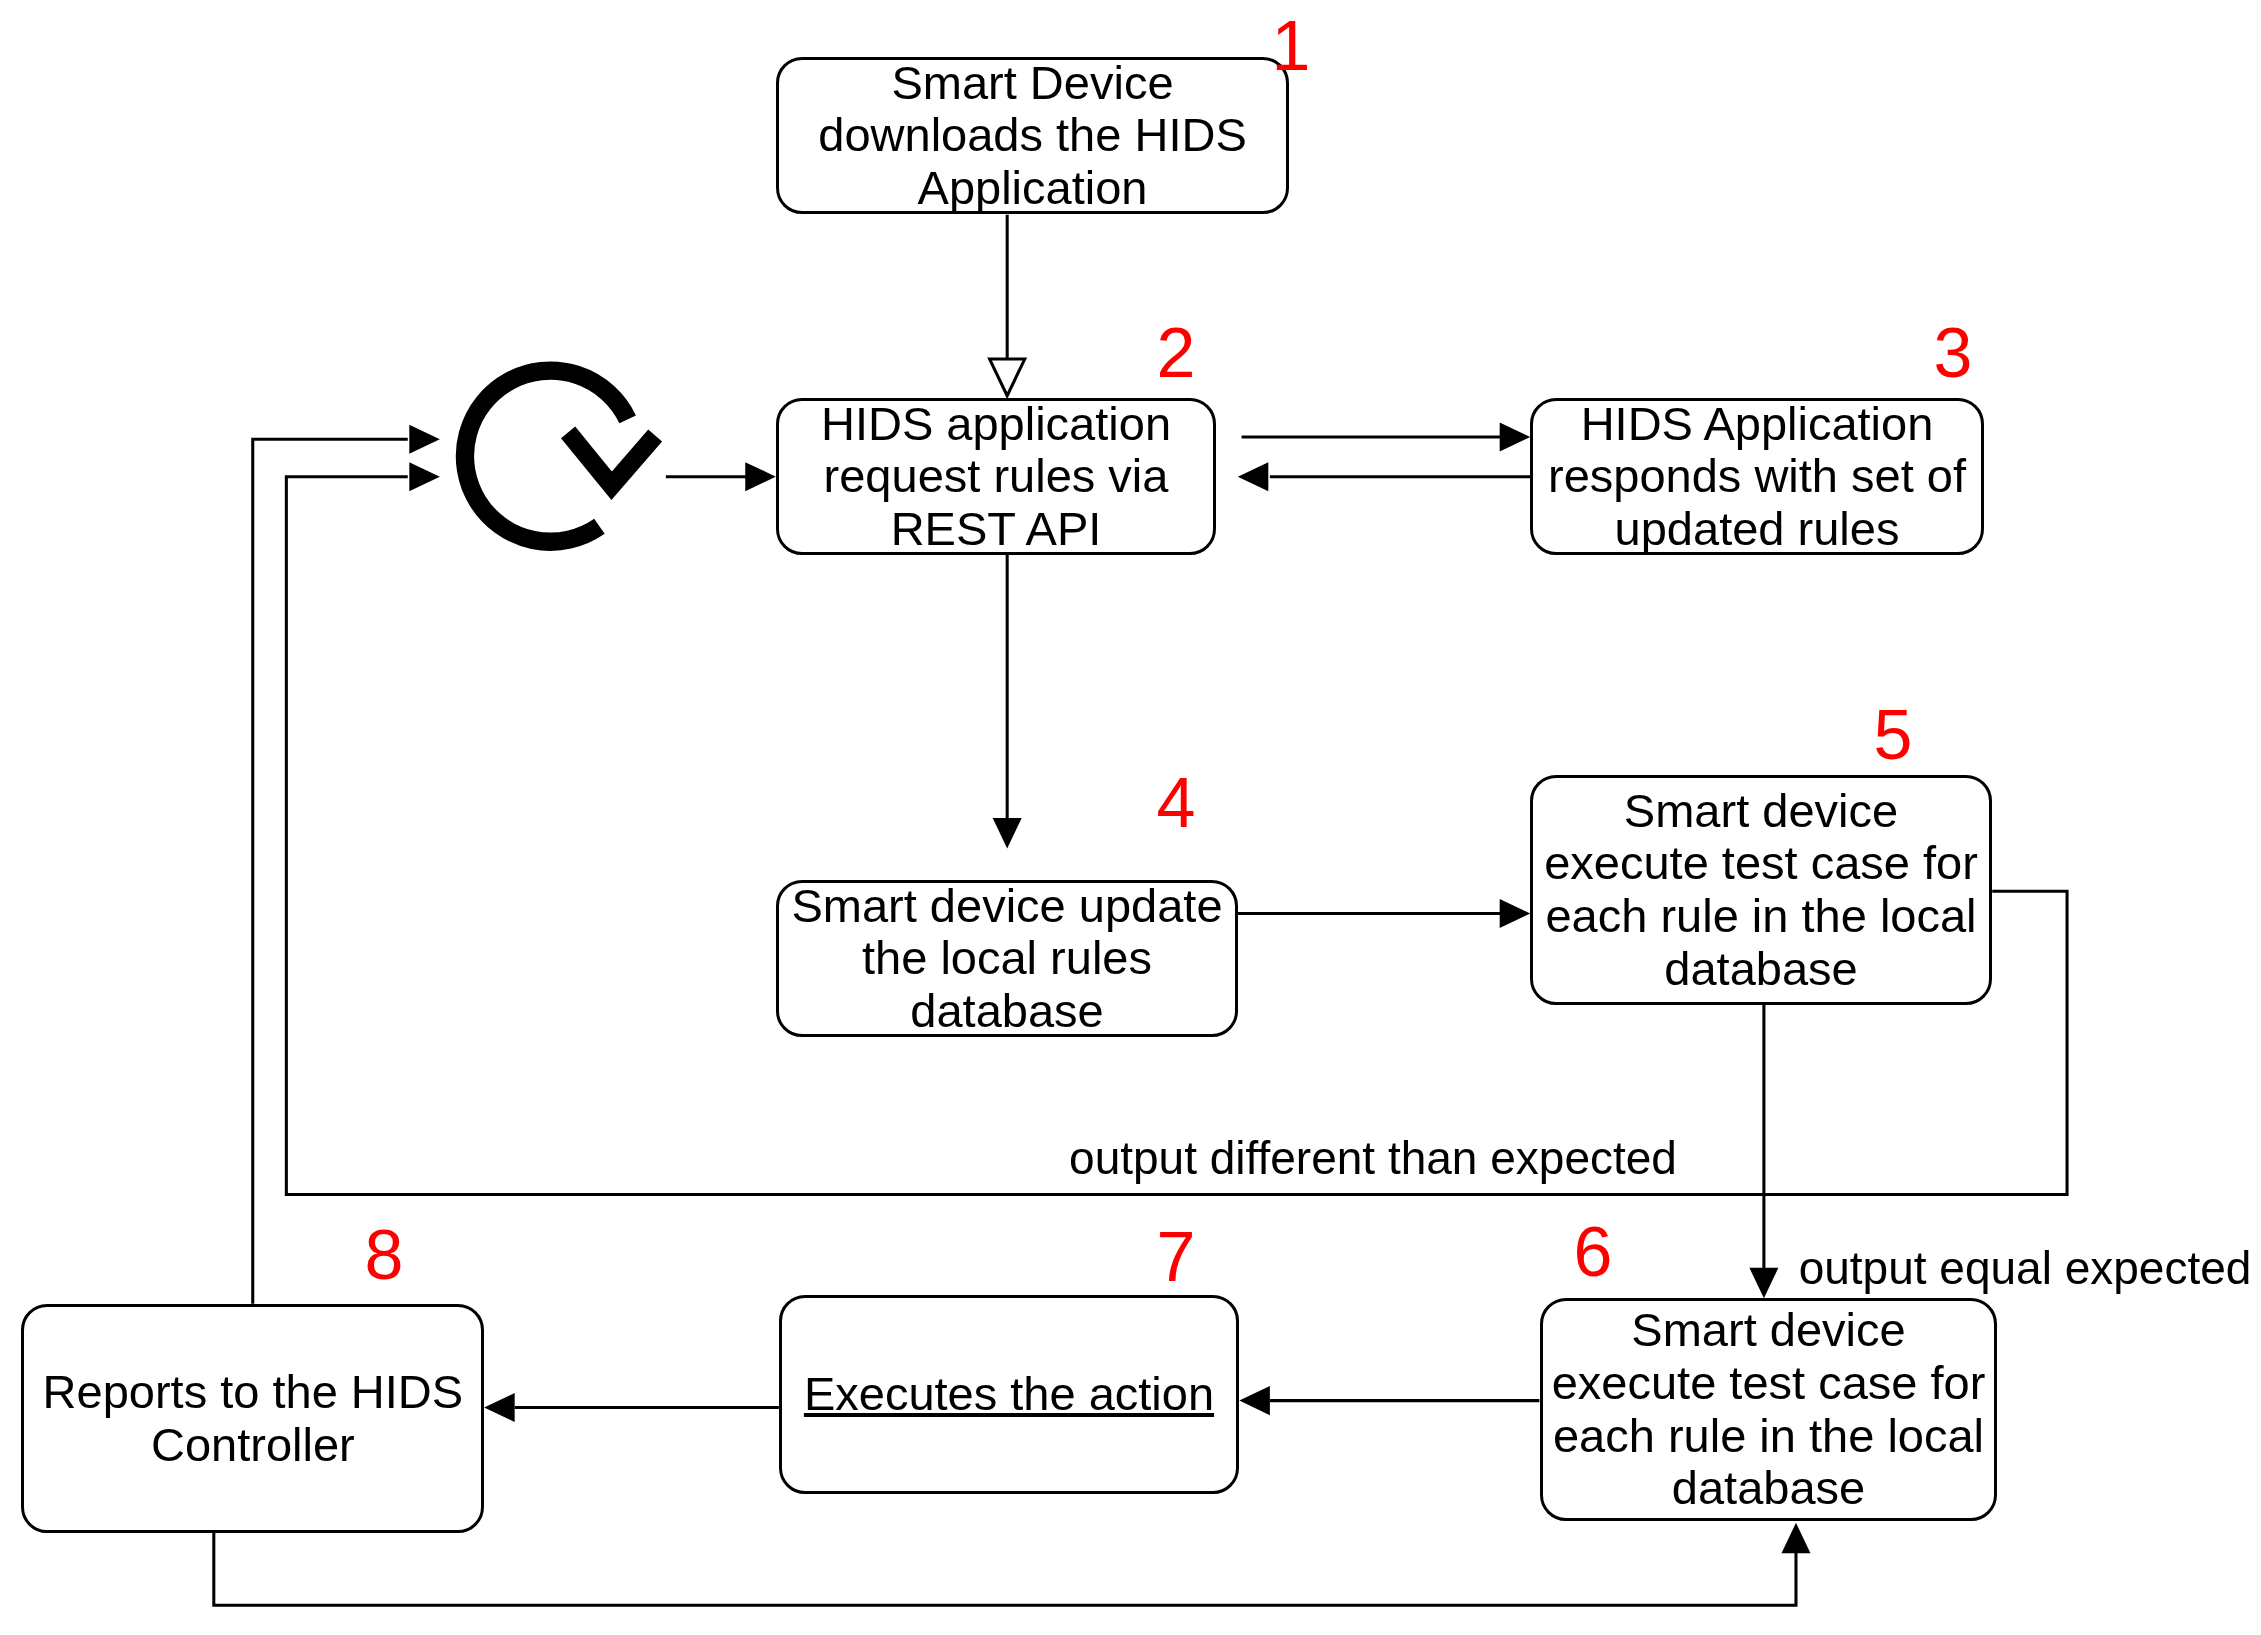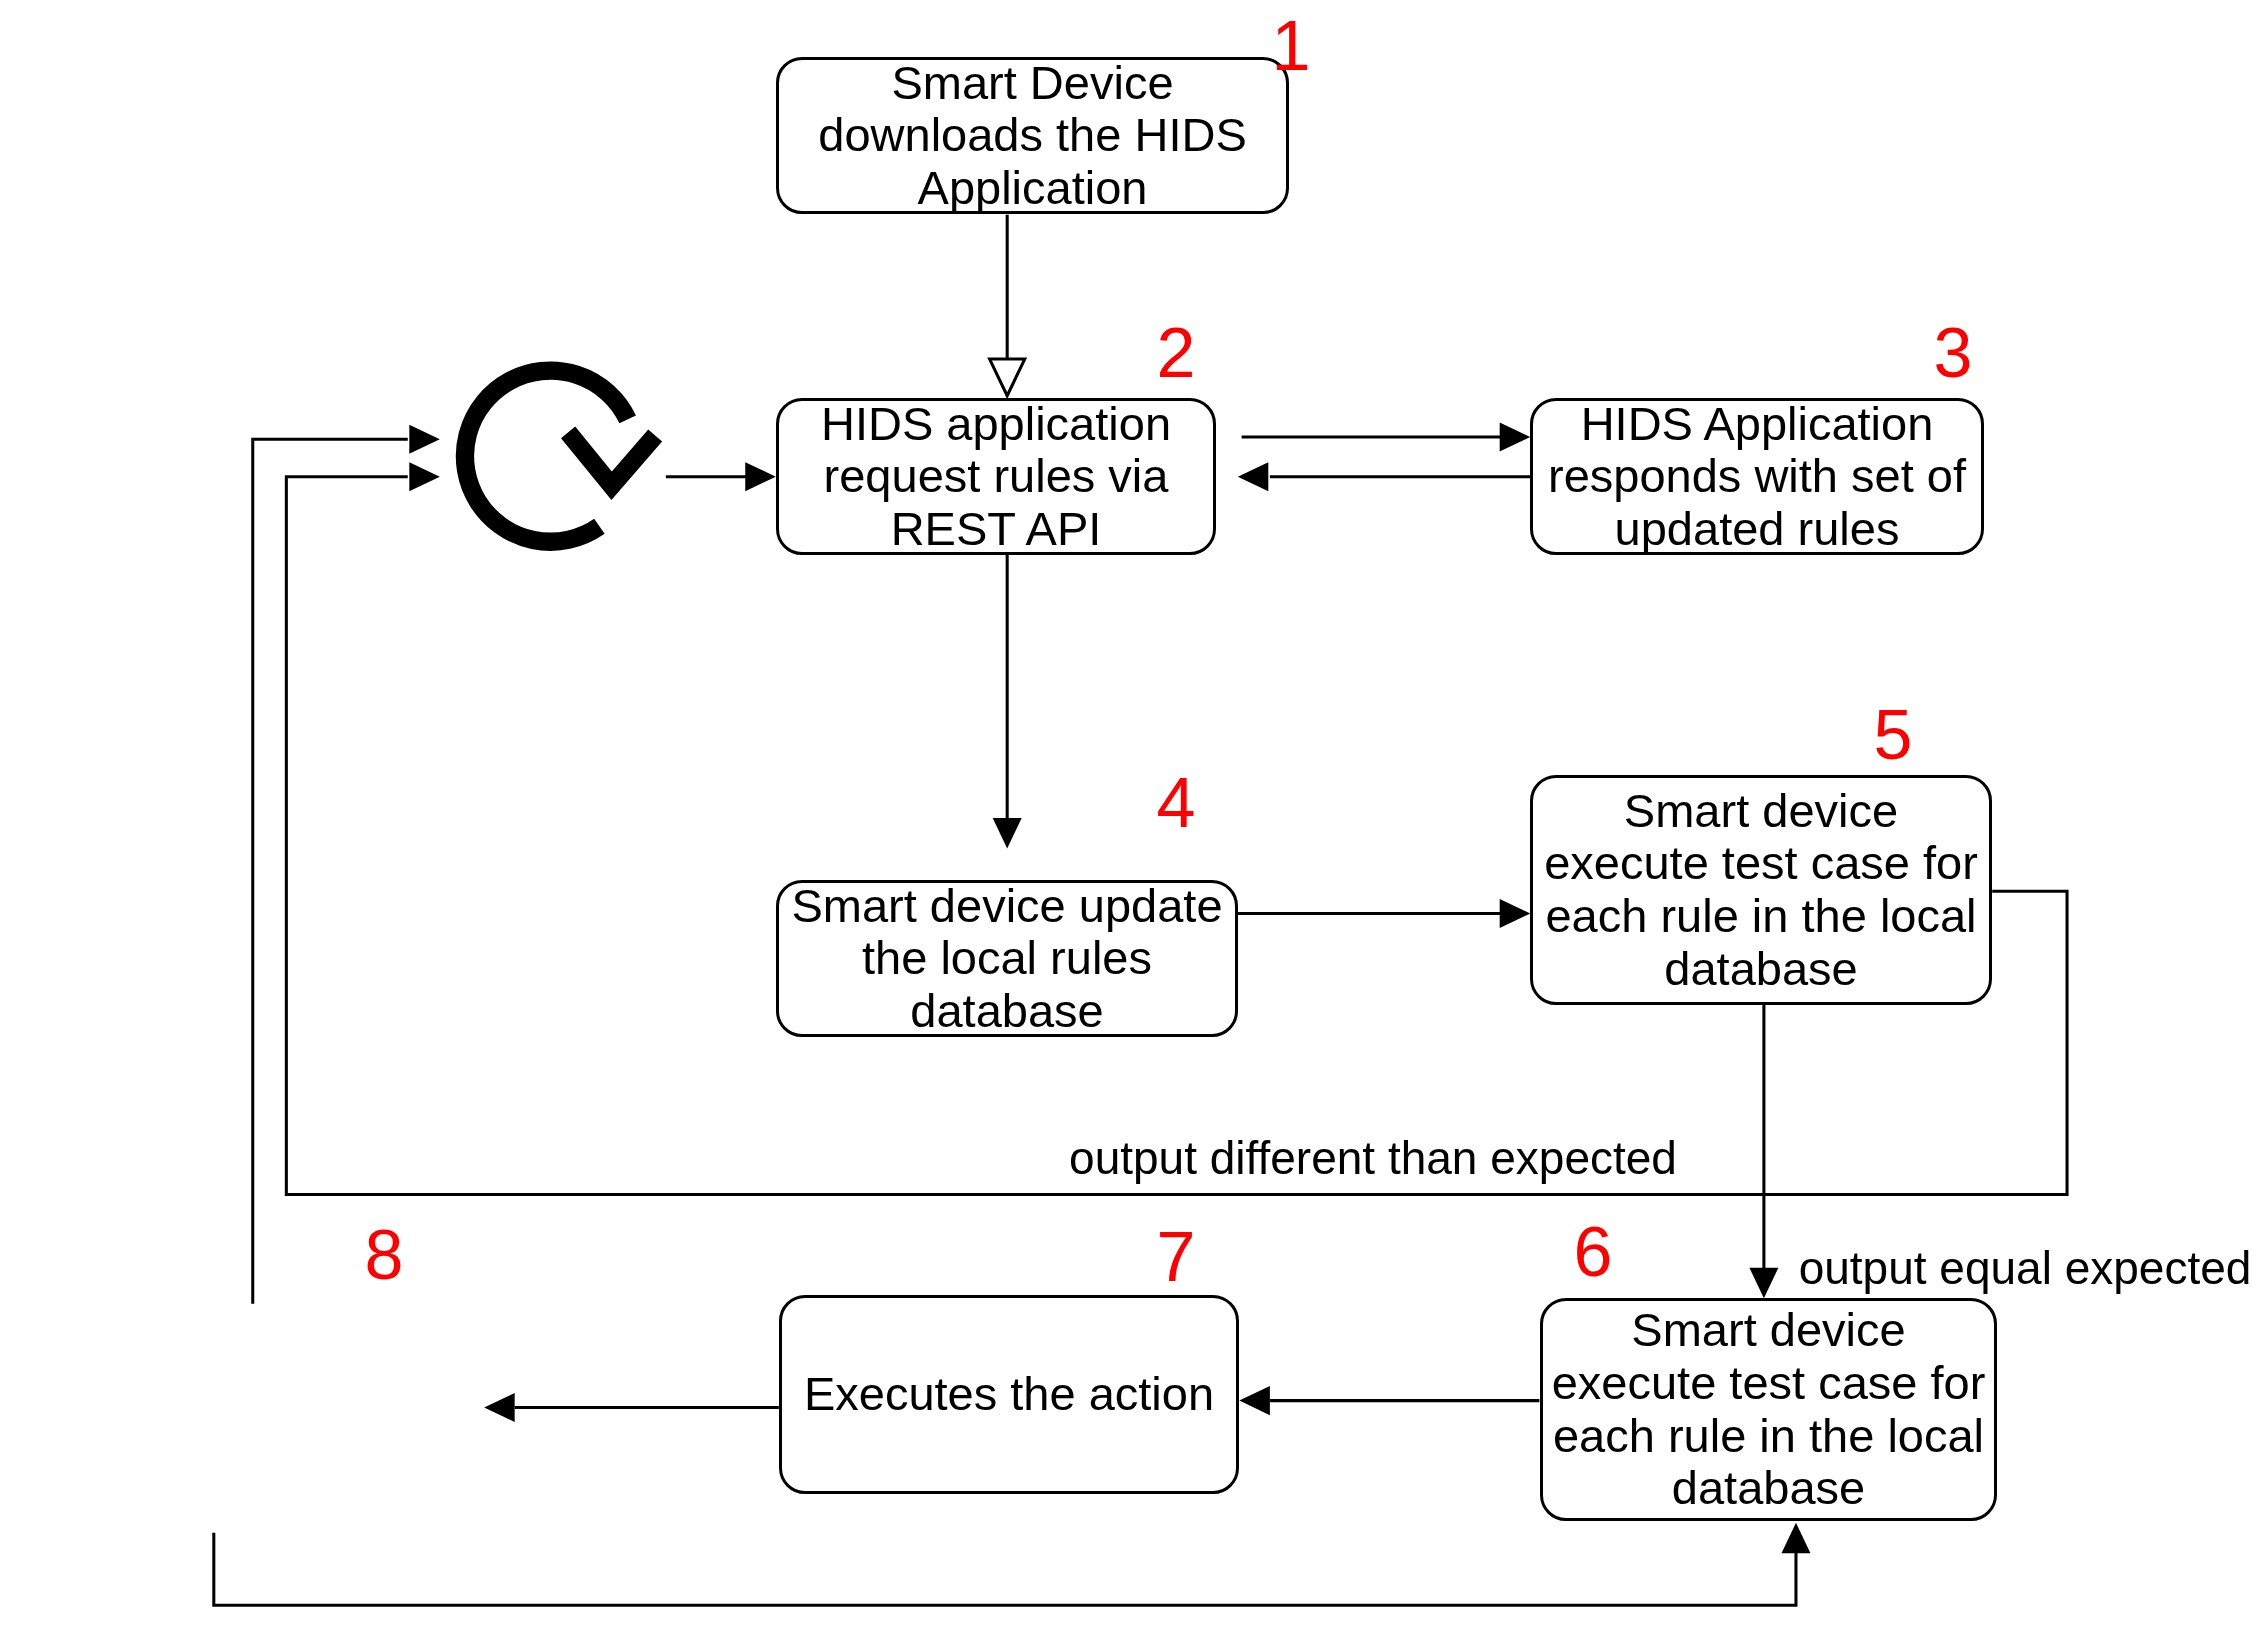--- a/index.html
+++ b/index.html
@@ -154,22 +154,25 @@
   </div>
   <div class="node" style="left:776px; top:848px; width:462px; height:157px;margin-top:32px;">
     <span>Smart device update the local rules database</span>
   </div>
   <div class="node" style="left:1530px; top:775px; width:462px; height:230px;">
     <span>Smart device execute test case for each rule in the local database</span>
   </div>
   <div class="node" style="left:1540px; top:1298px; width:457px; height:223px;">
     <span>Smart device execute test case for each rule in the local database</span>
   </div>
-  <div class="node" style="left:779px; top:1295px; width:460px; height:199px;">
+  <div class="node" style="left:779px; top:1295px; width:460px; height:199px;text-decoration:underline;">
     <span>Executes the action</span>
+  </div>
+  <div class="node" style="left:21.4px; top:1304px; width:463px; height:229px;">
+    <span>Reports to the HIDS Controller</span>
   </div>
 
   <div class="step-num" style="left:1291px; top:46px;">1</div>
   <div class="step-num" style="left:1176px; top:353px;">2</div>
   <div class="step-num" style="left:1953px; top:353px;">3</div>
   <div class="step-num" style="left:1176px; top:803px;">4</div>
   <div class="step-num" style="left:1893px; top:735px;">5</div>
   <div class="step-num" style="left:1593px; top:1252px;">6</div>
   <div class="step-num" style="left:1176px; top:1257px;">7</div>
   <div class="step-num" style="left:384px; top:1255px;">8</div>

